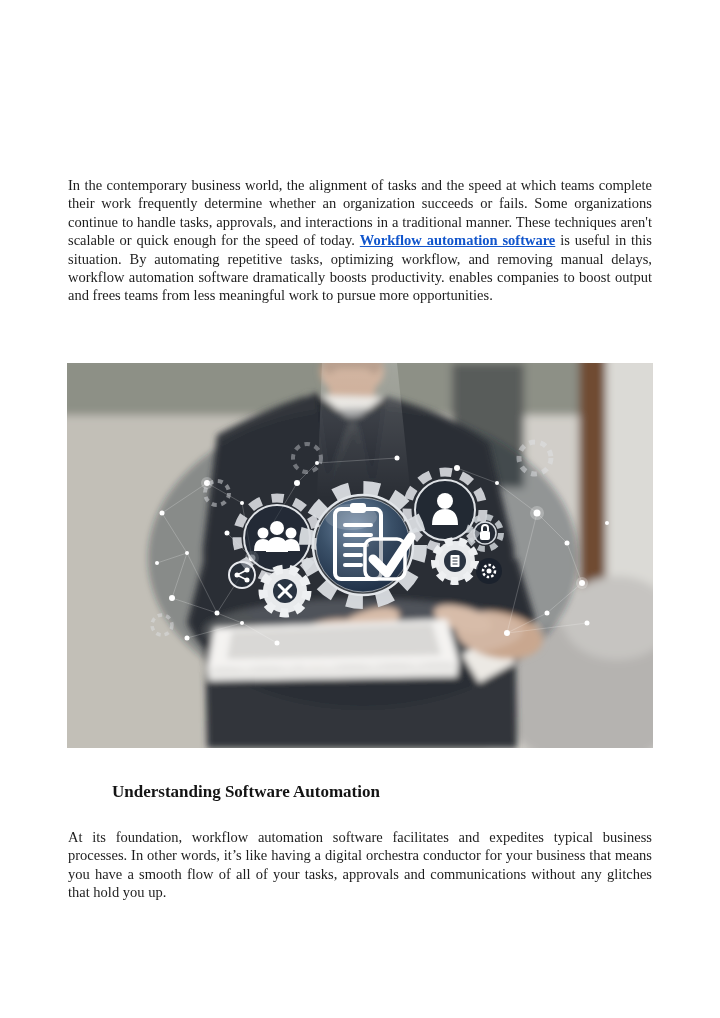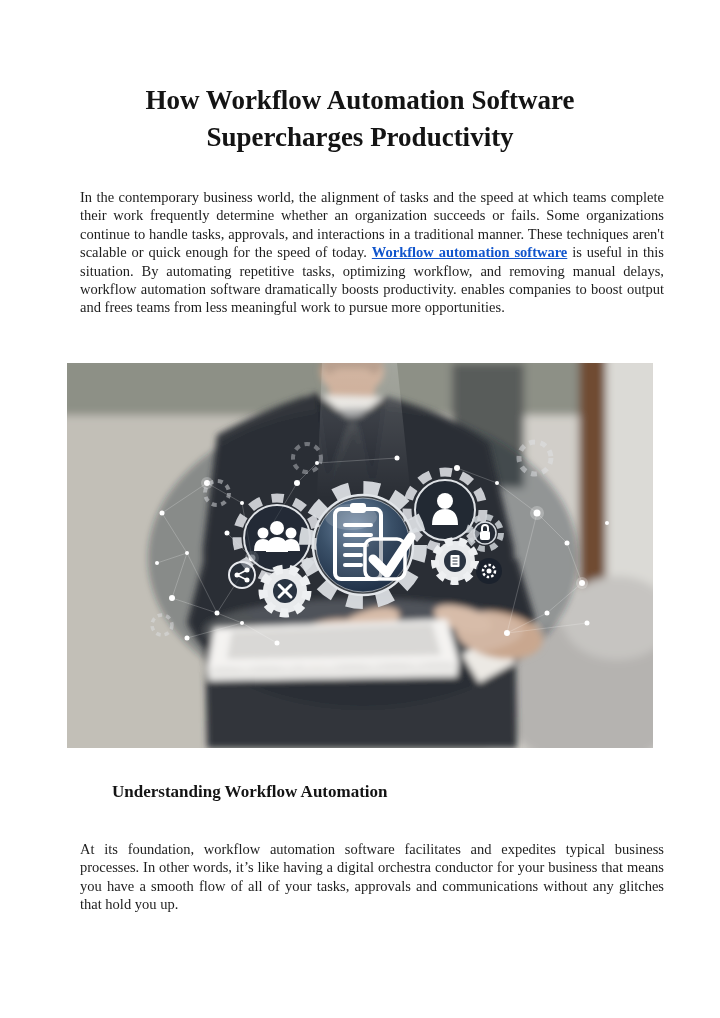--- a/index.html
+++ b/index.html
@@ -1,37 +1,36 @@
 <!DOCTYPE html>
 <html><head>
 <meta charset="utf-8">
 <style>
   html,body{margin:0;padding:0;background:#ffffff;}
   body{width:720px;height:1018px;position:relative;overflow:hidden;
        font-family:"Liberation Serif","DejaVu Serif",serif;color:#202020;}
   .page{position:absolute;inset:0;background:#ffffff;}
   h1.doc-title{position:absolute;top:82px;left:68px;width:584px;margin:0;
        font-size:27px;line-height:37px;font-weight:700;text-align:center;color:#141414;}
-  p.body-text{position:absolute;left:68px;width:584px;margin:12px;
+  p.body-text{position:absolute;left:68px;width:584px;margin:0;
        font-size:14.5px;line-height:18.4px;text-align:justify;color:#1d1d1d;}
   #intro-par{top:176px;}
   #section-par{top:828px;}
   a.doc-link{color:#1155cc;font-weight:700;text-decoration:underline;cursor:pointer;}
   h2.section-heading{position:absolute;top:780px;left:112px;margin:0;
        font-size:17px;line-height:23px;font-weight:700;color:#141414;}
   figure.hero{position:absolute;top:363px;left:67px;width:586px;height:385px;margin:0;
        overflow:hidden;background:#b9b6af;}
   figure.hero svg{display:block;}
 </style>
 </head>
 <body>
 
 <div class="page">
 
-  <h1 class="doc-title">How Workflow Automation Software Supercharges Productivity</h1>
 
   <p class="body-text" id="intro-par"><span>In the contemporary business world, the alignment of tasks and the speed at which teams complete their work frequently determine whether an organization succeeds or fails. Some organizations continue to handle tasks, approvals, and interactions in a traditional manner. These techniques aren't scalable or quick enough for the speed of today. </span><a class="doc-link">Workflow automation software</a><span> is useful in this situation. By automating repetitive tasks, optimizing workflow, and removing manual delays, workflow automation software dramatically boosts productivity. enables companies to boost output and frees teams from less meaningful work to pursue more opportunities.</span></p>
 
   <figure class="hero" role="img" aria-label="Businessman in dark suit holding a white tablet with a floating hologram of gears: central gear with clipboard checklist and checkmark, team gear, user gear, wrench gear, document gear, lock gear, share icon and a network of glowing dots">
     <svg width="586" height="385" viewBox="0 0 586 385" xmlns="http://www.w3.org/2000/svg">
       <defs>
         <filter id="fbg" x="-10%" y="-10%" width="120%" height="120%">
             <feGaussianBlur stdDeviation="4"></feGaussianBlur>
           </filter>
         <filter id="fman" x="-10%" y="-10%" width="120%" height="120%">
@@ -230,17 +229,17 @@
 
         <g transform="translate(422,208)">
           <circle r="13" fill="rgba(25,32,44,0.85)"></circle>
           <circle r="6" fill="none" stroke="#ffffff" stroke-width="2.5" stroke-dasharray="2.5 2"></circle>
           <circle r="2.5" fill="#ffffff"></circle>
         </g>
       </g>
     </svg>
   </figure>
 
-  <h2 class="section-heading">Understanding Workflow Automation</h2>
+  <h2 class="section-heading">Understanding Software Automation</h2>
 
   <p class="body-text" id="section-par">At its foundation, workflow automation software facilitates and expedites typical business processes. In other words, it’s like having a digital orchestra conductor for your business that means you have a smooth flow of all of your tasks, approvals and communications without any glitches that hold you up.</p>
 
 </div>
 
 </body></html>

